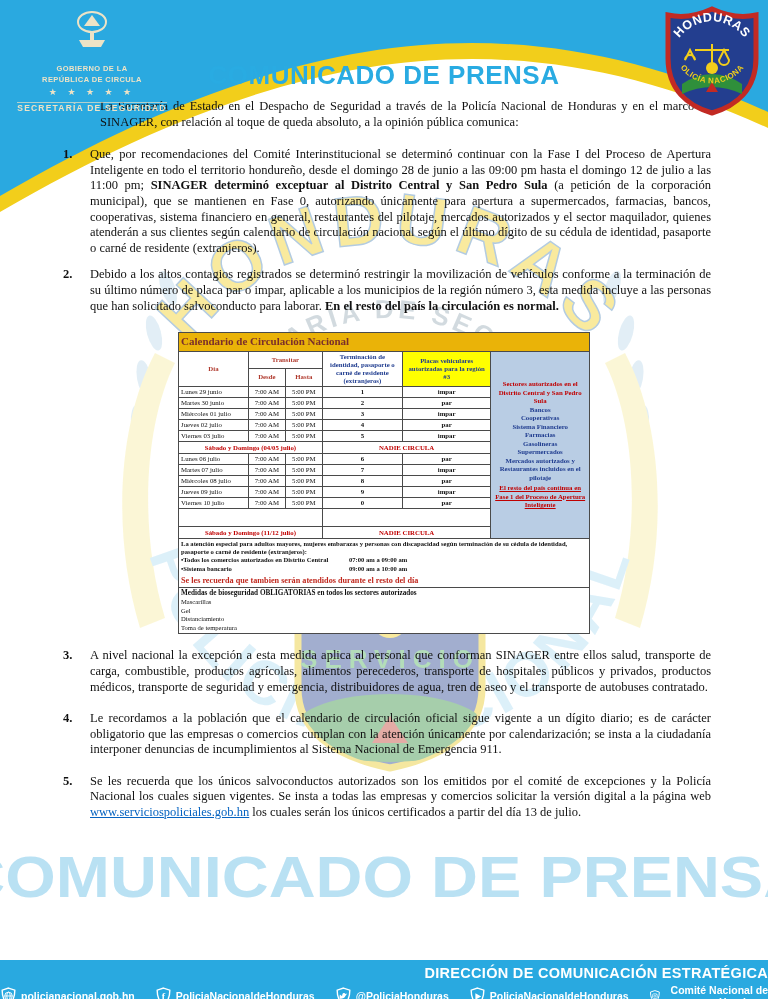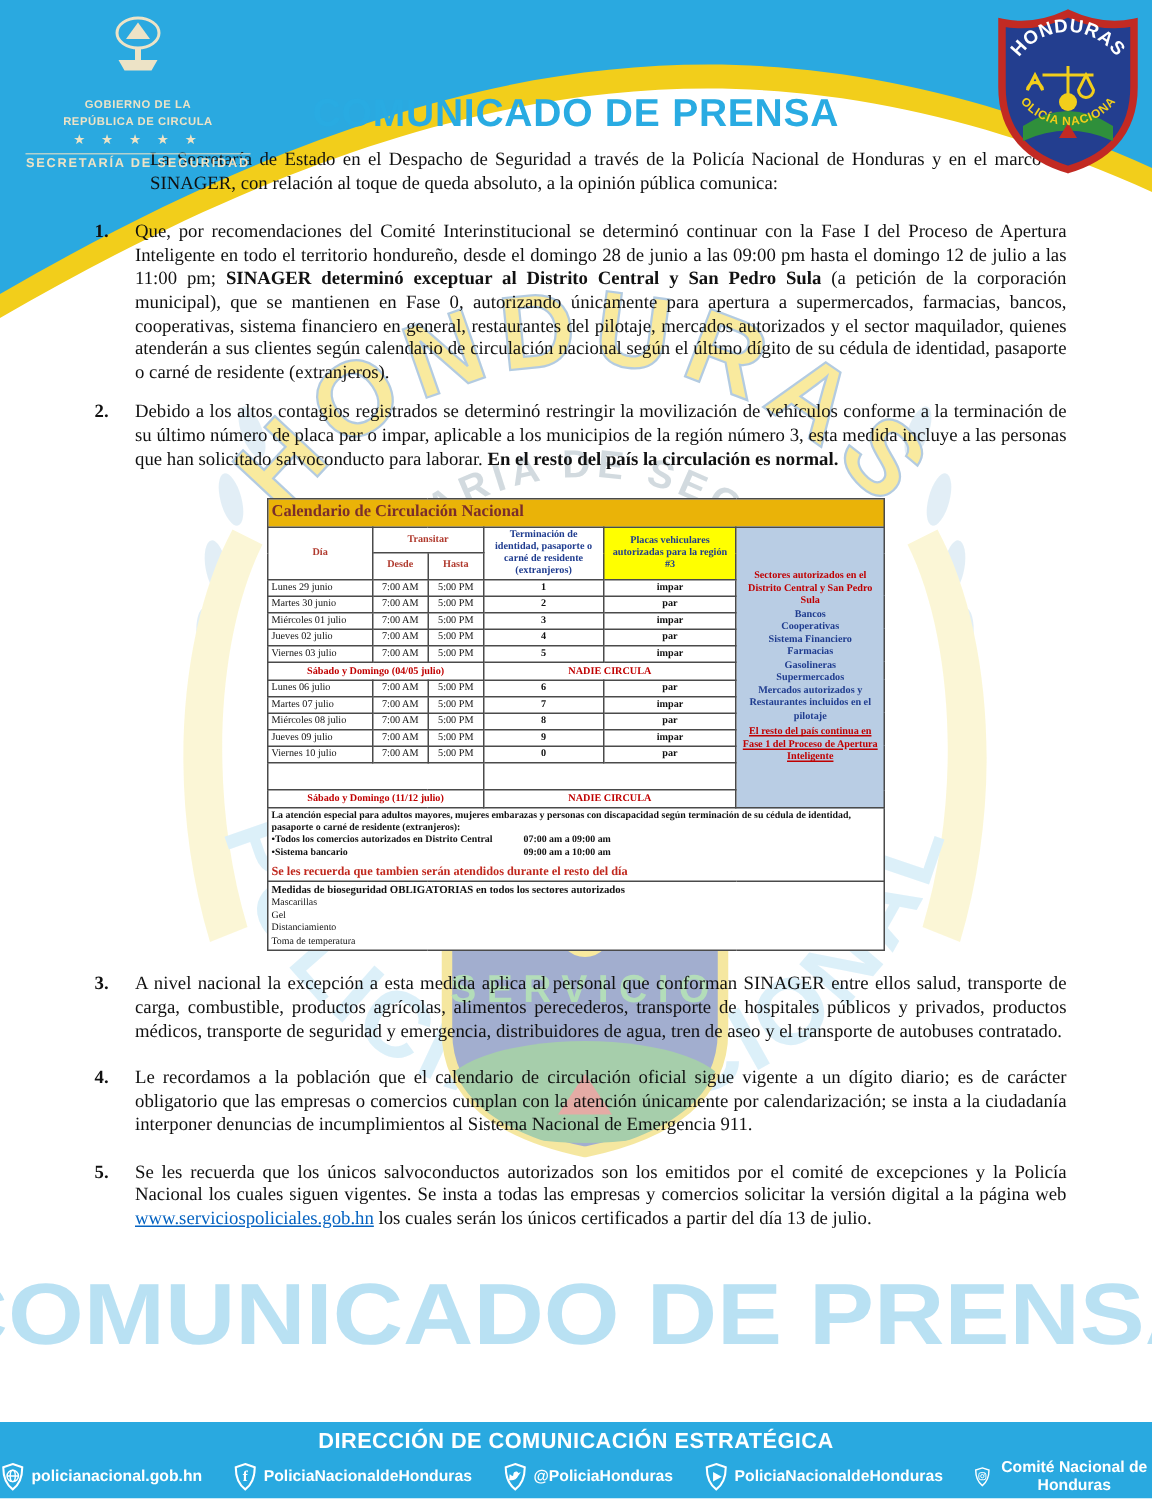--- a/index.html
+++ b/index.html
@@ -53,22 +53,22 @@
   .p-items div{color:#1F3C8F;font-weight:700;font-size:6.8px;line-height:8.5px;}
   .p-foot{color:#C00000;font-weight:700;font-size:6.8px;line-height:8.5px;text-decoration:underline;margin-top:2px;}
   td.notes-cell{padding:2px 3px;font-family:Liberation Serif, serif;}
   .n1{font-weight:700;font-size:6.6px;line-height:8px;text-align:left;}
   .n2{font-weight:700;font-size:6.6px;line-height:8.5px;text-align:left;}
   .n2 .lbl{display:inline-block;width:168px;}
   .nrem{color:#C0281E;font-weight:700;font-size:8.2px;line-height:11px;text-align:left;margin-top:2px;}
   .m-title{font-weight:700;font-size:7.2px;line-height:9px;text-align:left;}
   .m-items div{font-size:6.6px;line-height:8.5px;text-align:left;}
   
-  .footer{position:absolute;left:0;bottom:0;width:768px;height:51px;background:#29A9E0;z-index:3;color:#fff;
-          font-family:"Liberation Sans", sans-serif;text-align:center;}
+  .footer{position:absolute;left:0;bottom:0;width:768px;height:39px;background:#29A9E0;z-index:3;color:#fff;
+          font-family:"Liberation Sans", sans-serif;text-align:right;}
   .f-title{font-weight:700;font-size:14.5px;margin-top:5px;letter-spacing:.3px;}
   .socials{display:flex;justify-content:center;align-items:center;gap:20px;margin-top:3px;
            font-size:10.5px;font-weight:700;}
   .soc{display:flex;align-items:center;gap:4px;}
 </style>
 </head>
 <body>
 
 <svg class="hdr-svg" width="768" height="235" viewBox="0 0 768 235">
   <path d="M0,0 H768 V128 C520,16 300,38 0,212 Z" fill="#F2CE1B"></path>

